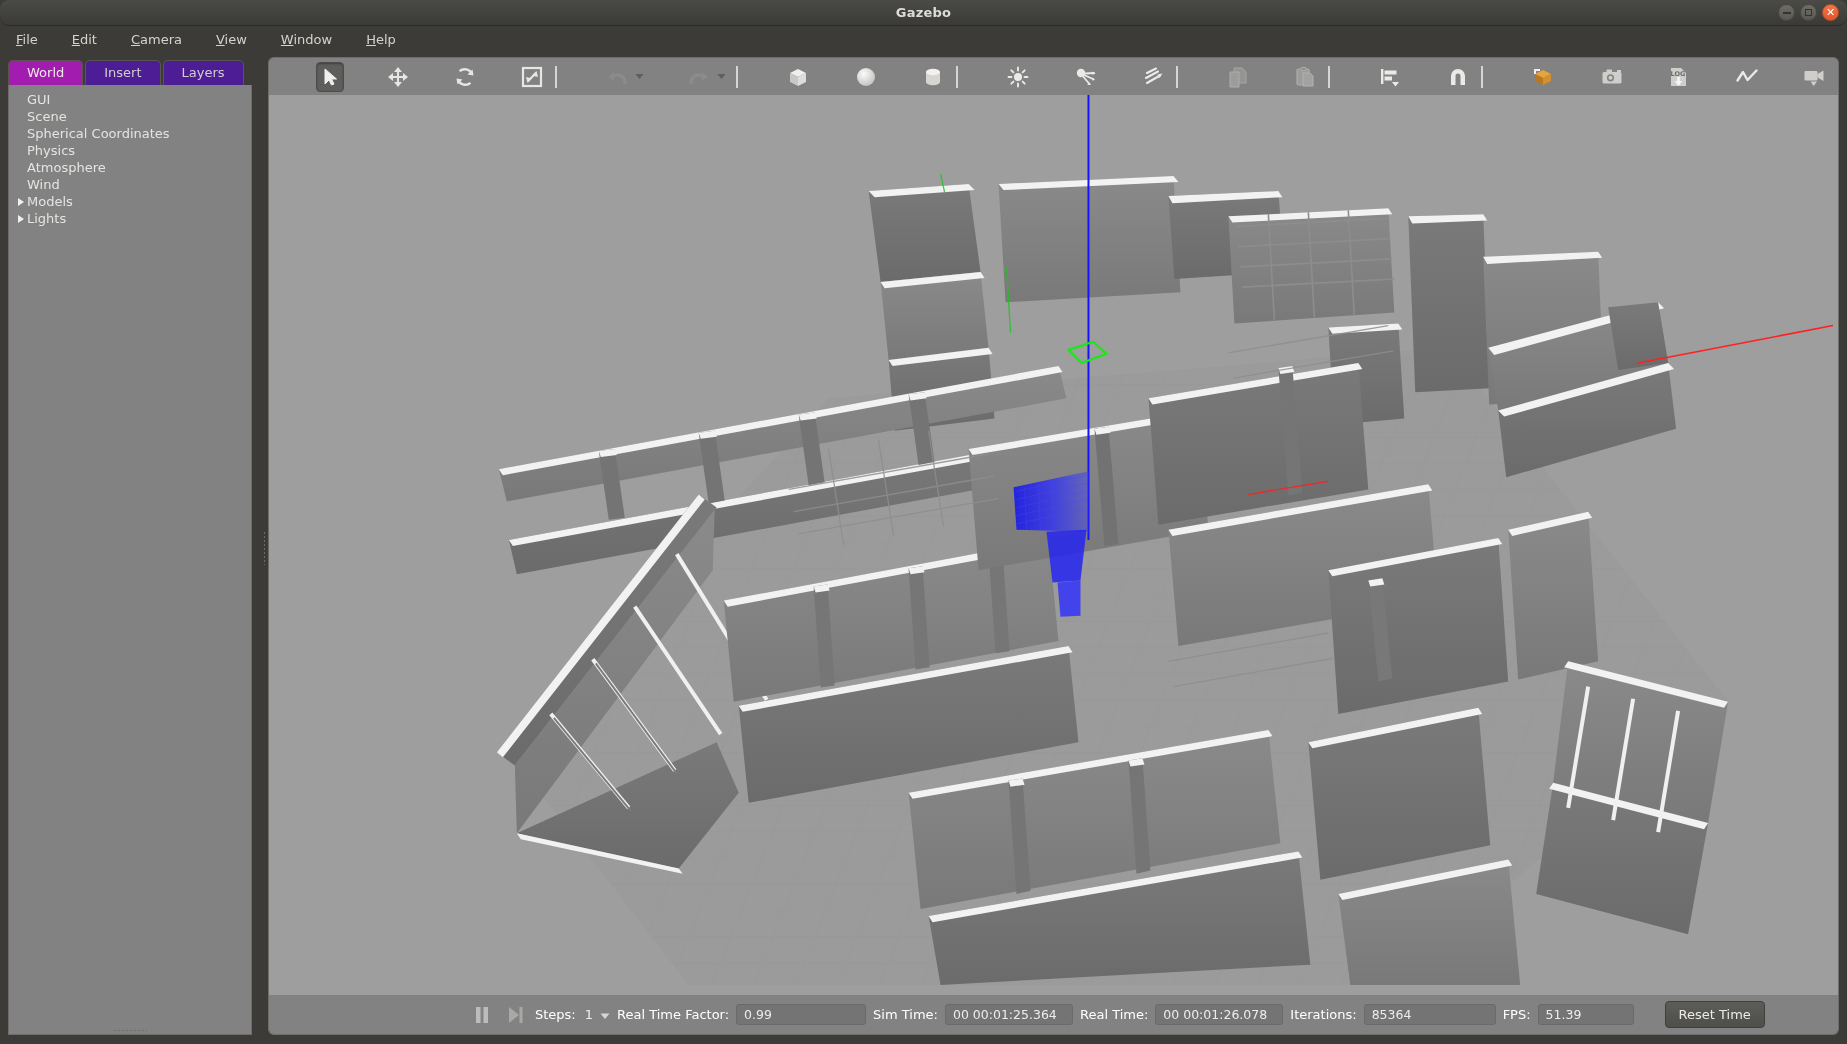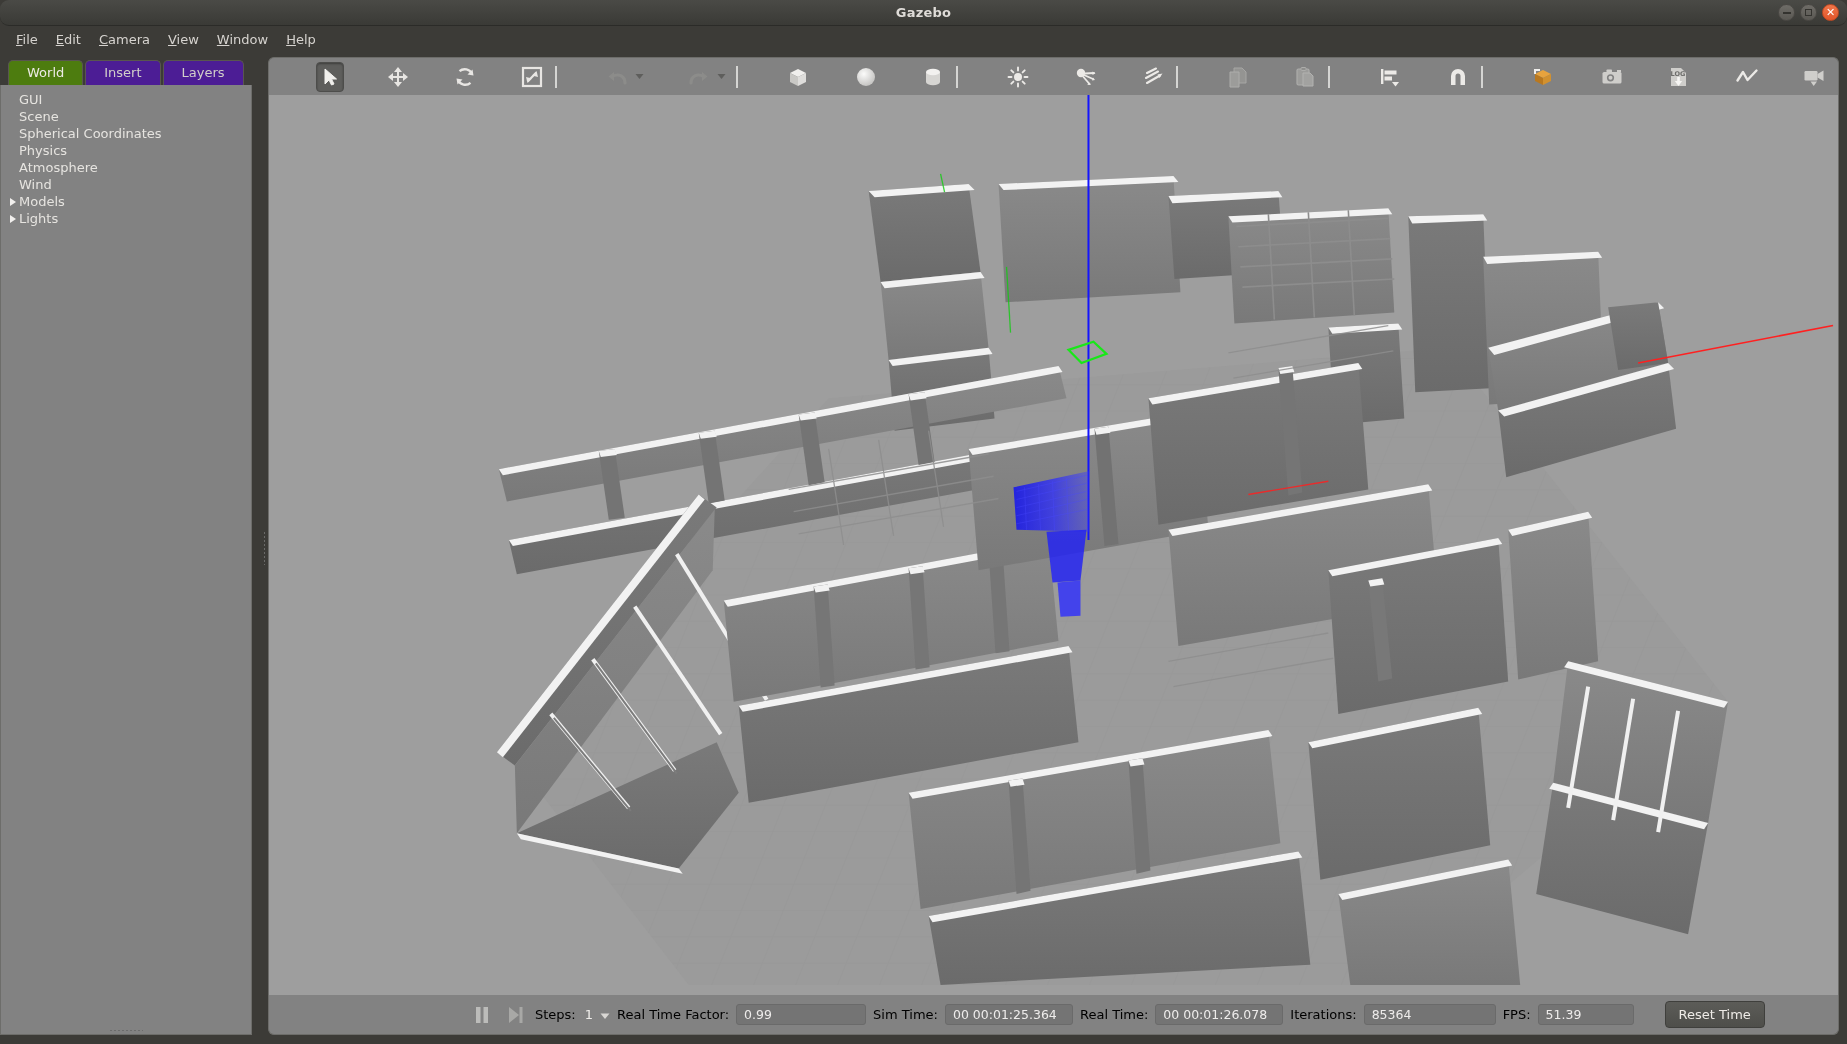--- a/index.html
+++ b/index.html
@@ -45,21 +45,21 @@
   }
   .wbtn .gl { font-size: 11px; font-weight: bold; transform: translateY(-.5px); }
   .wbtn .sq { width: 7px; height: 7px; border: 1.5px solid #34332f; }
   .wbtn .dash { width: 8px; height: 2px; background: #34332f; }
 
   
   .menubar {
     height: 26px; flex: 0 0 26px;
     background: #3c3b37;
     display: flex; align-items: center;
-    padding-left: 7px; gap: 0;
+    padding-left: 7px; gap: 16px;
   }
   .menu-item {
     padding: 3px 9px; color: #d6d3cf; font-size: 13px;
     border-radius: 2px; white-space: nowrap;
   }
   .menu-item u { text-decoration: underline; }
 
   
   .body {
     flex: 1 1 auto; display: flex; min-height: 0;
@@ -78,23 +78,23 @@
     padding-left: 8px; gap: 2px;
   }
   .tab {
     padding: 5px 18px 5px 18px;
     font-size: 13px; color: #d2cfca;
     background: #4c1d95;
     border-radius: 5px 5px 0 0;
     border: 1px solid #59564f; border-bottom: none;
     line-height: 1.1;
   }
-  .tab.active { background: #4d7c0f; color: #eeebe7; }
+  .tab.active { background: #a21caf; color: #eeebe7; }
   .panel-body {
-    flex: 1 1 auto; margin: 0 8px 0 0;
+    flex: 1 1 auto; margin: 0 8px 0 8px;
     background: #828282;
     display: flex; flex-direction: column;
     min-height: 0;
     border: 1px solid #6d6d6a; border-top: none;
   }
   .tree {
     padding: 6px 0 0 0; flex: 0 0 auto;
   }
   .tree-item {
     display: flex; align-items: center;
@@ -187,21 +187,21 @@
     background: #828282;
     border: 1px solid #6d6d6a; border-top: none;
     border-radius: 0 0 6px 6px;
     display: flex; align-items: center;
     padding-left: 200px; gap: 7px;
   }
   .bb-icon {
     width: 26px; height: 26px;
     display: flex; align-items: center; justify-content: center;
   }
-  .bb-label { color: #000000; font-size: 13px; white-space: nowrap; text-align: center; }
+  .bb-label { color: #ffffff; font-size: 13px; white-space: nowrap; text-align: center; }
   .bb-field {
     background: #747474; color: #eeeceb;
     border: 1px solid #6a6a6a; border-radius: 3px;
     font-size: 12.5px; height: 21px;
     display: flex; align-items: center;
     padding: 0 7px; white-space: nowrap;
   }
   .w-rtf { width: 130px; }
   .w-sim { width: 128px; }
   .w-real { width: 128px; }

